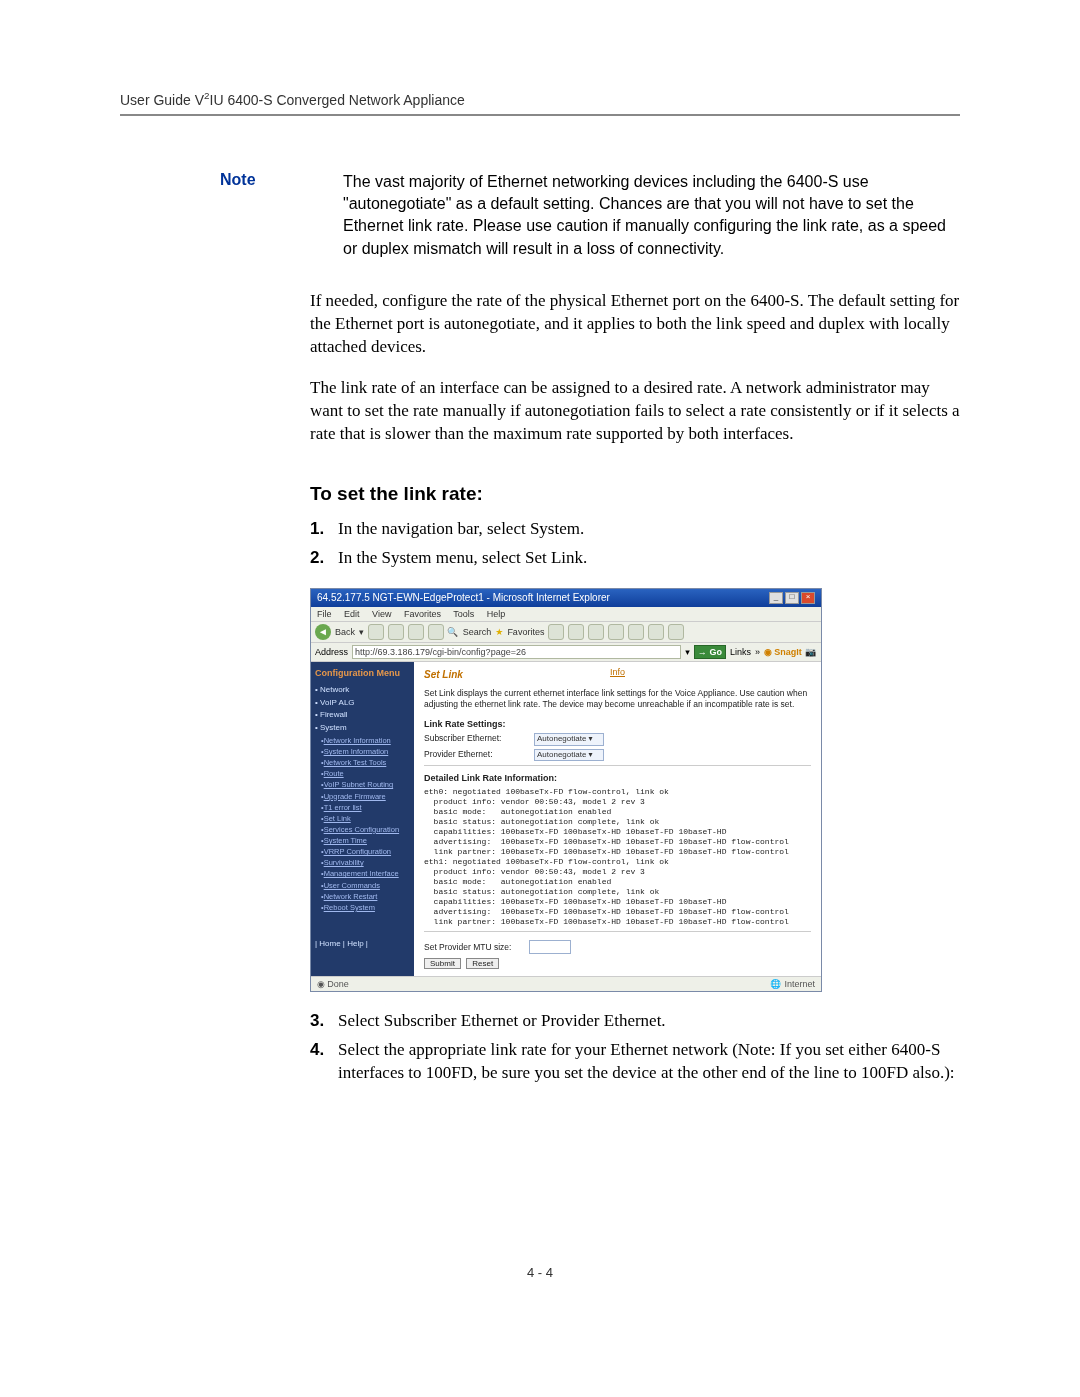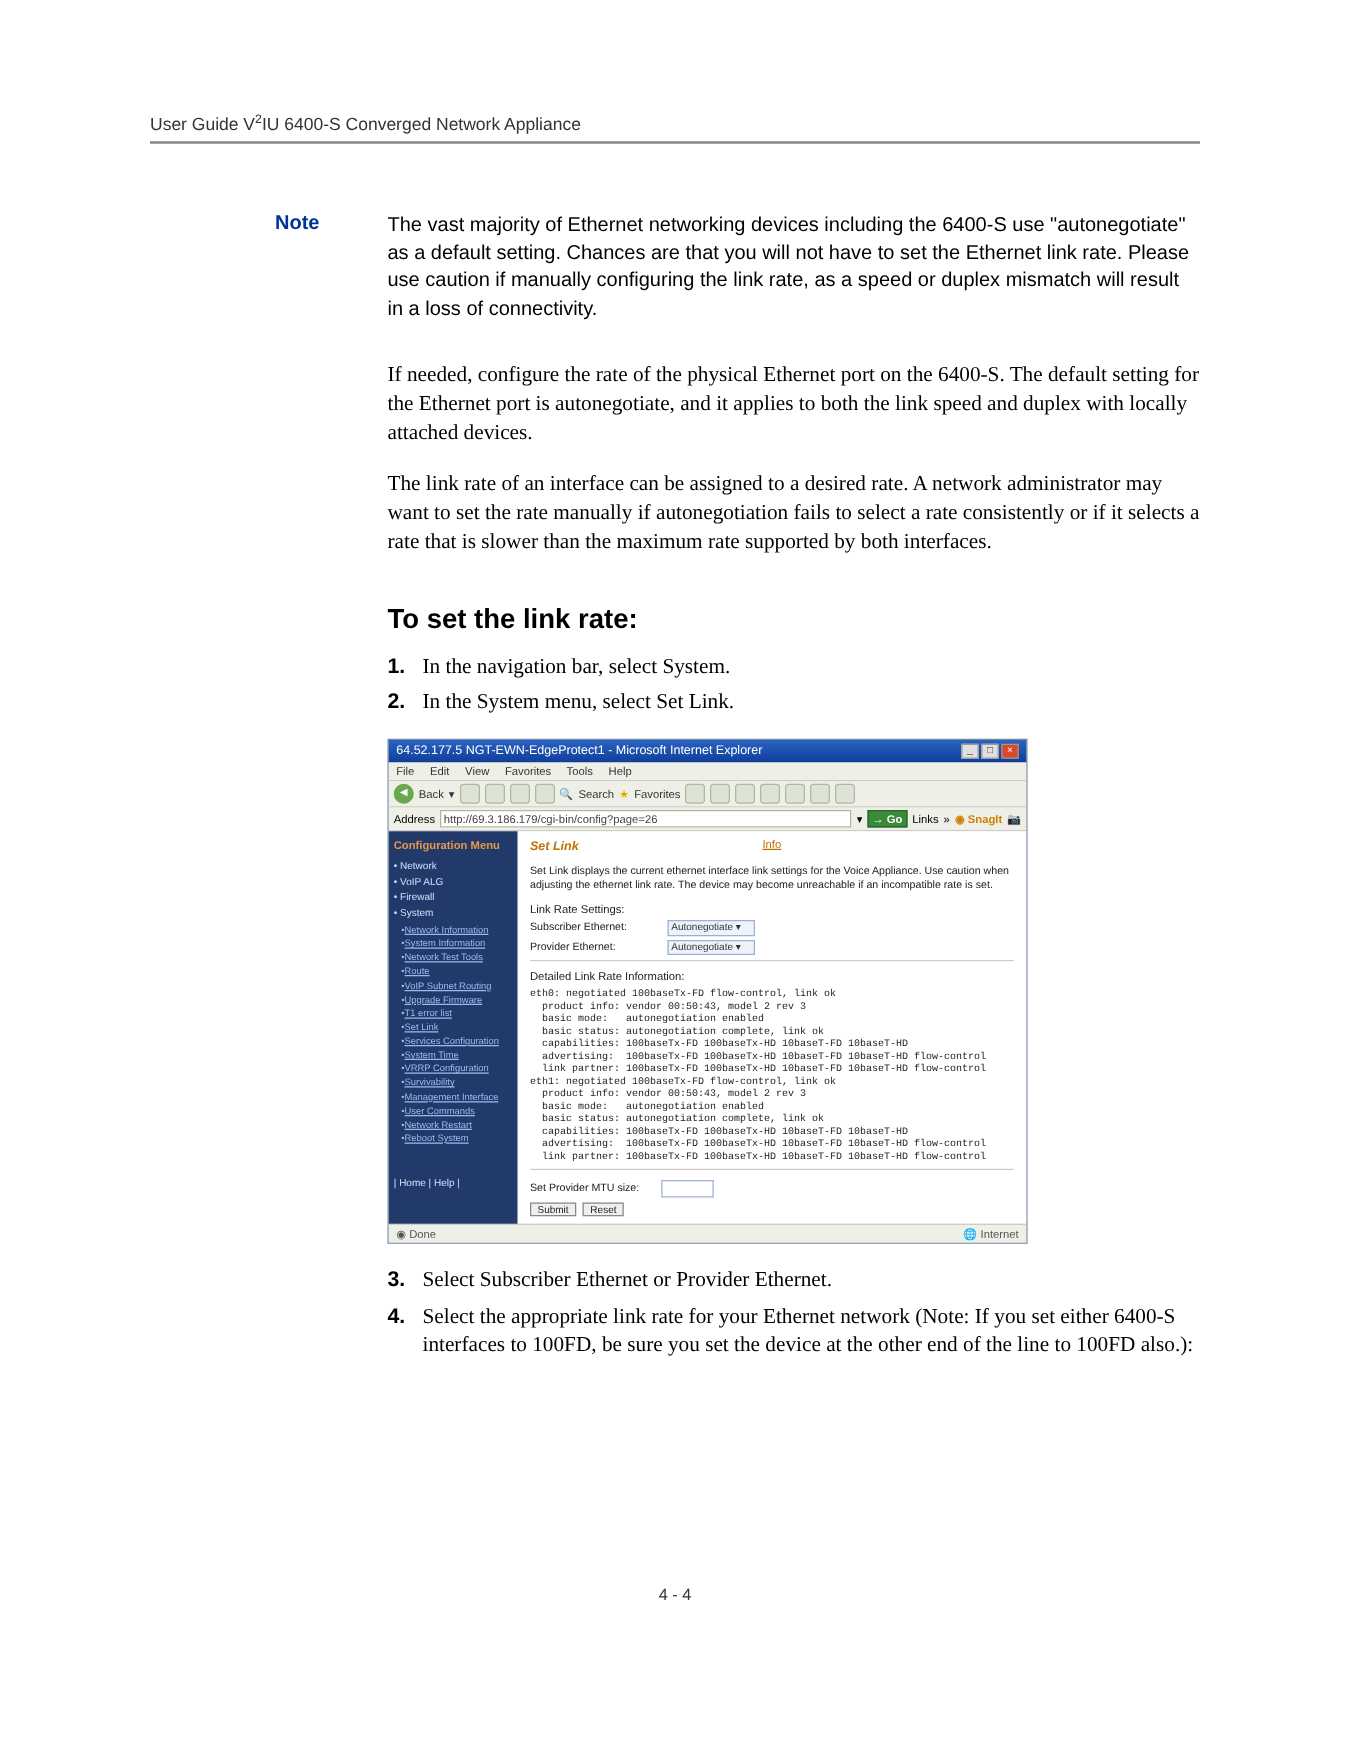--- a/index.html
+++ b/index.html
@@ -20,20 +20,21 @@
     color: #333;
     padding-bottom: 6px;
     border-bottom: 2px solid #888;
     margin-bottom: 55px;
   }
   .sup { vertical-align: super; font-size: 0.7em; }
   .note-row {
     display: flex;
     margin-left: 100px;
     margin-bottom: 30px;
+    gap: 33px;
   }
   .note-label {
     color: #003399;
     font-weight: bold;
     font-family: Arial, Helvetica, sans-serif;
     font-size: 16px;
     width: 90px;
     flex-shrink: 0;
   }
   .note-text {
@@ -42,21 +43,21 @@
     line-height: 1.4;
   }
   .body-block {
     margin-left: 190px;
     font-size: 17px;
     line-height: 1.35;
   }
   .para { margin-bottom: 18px; }
   .subhead {
     font-family: Arial, Helvetica, sans-serif;
-    font-size: 22px;
+    font-size: 19px;
     font-weight: bold;
     margin-top: 35px;
     margin-bottom: 12px;
   }
   .step {
     display: flex;
     margin-bottom: 6px;
   }
   .step-num {
     font-family: Arial, Helvetica, sans-serif;
@@ -150,21 +151,21 @@
   .content {
     flex:1;
     padding:6px 10px;
     color:#222;
     font-size:8.5px;
     position:relative;
   }
   .info-link { position:absolute; top:4px; left:50%; transform:translateX(-50%); color:#c07000; text-decoration:underline; font-size:9px;}
   .content h4 { color:#c07000; font-size:10px; font-weight:bold; font-style:italic; margin:0 0 6px 0;}
   .content .desc { margin-bottom:8px; line-height:1.3; }
-  .content .sec { font-weight:normal; margin:6px 0 3px 0; font-size:9px;}
+  .content .sec { font-weight:bold; margin:6px 0 3px 0; font-size:9px;}
   .field-row { display:flex; margin-bottom:3px; }
   .field-label { width:110px; }
   .sel { border:1px solid #9cb0d0; background:#eef3fb; padding:0 10px 0 2px; font-size:8px; color:#333; }
   .mono { font-family: 'Courier New', monospace; font-size:8px; white-space:pre; line-height:1.25; }
   .hr { border-top:1px solid #ccc; margin:4px 0; }
   .mtu-row { display:flex; align-items:center; gap:18px; margin:8px 0 4px 0;}
   .mtu-input { border:1px solid #9cb0d0; width:40px; height:12px; background:#fff;}
   .btn { border:1px solid #888; background:#efefef; padding:0 5px; font-size:8px; margin-right:3px;}
   .shot-status {
     background:#eef0e8; border-top:1px solid #ccc; padding:1px 6px;

